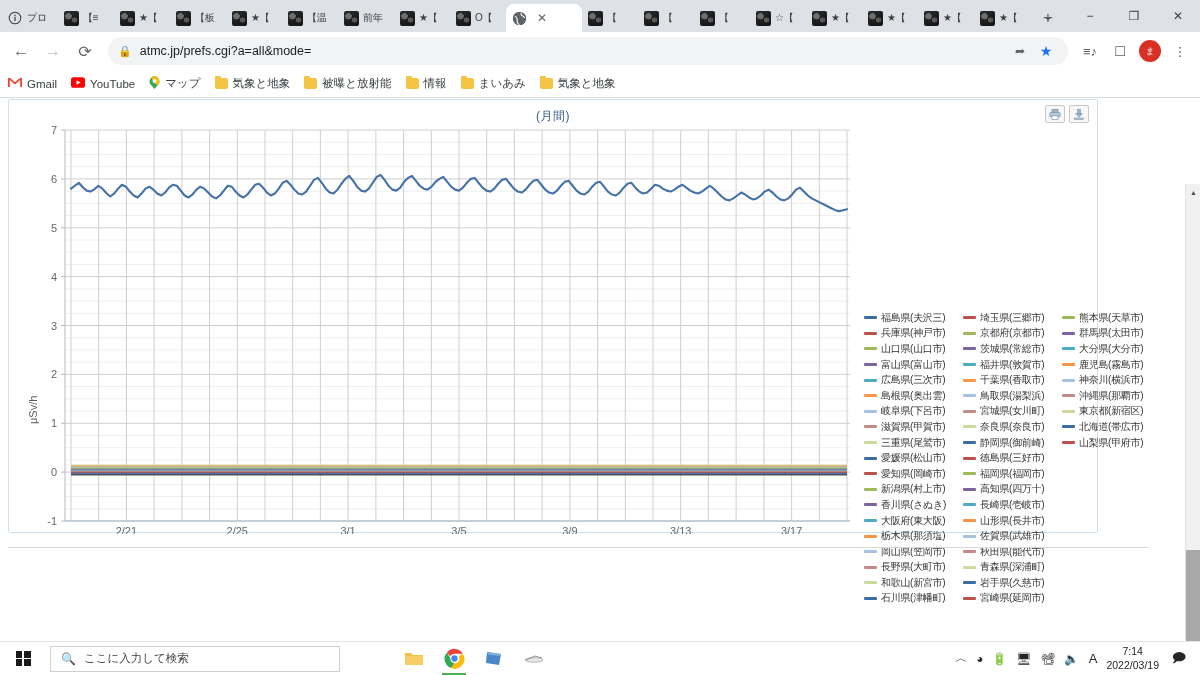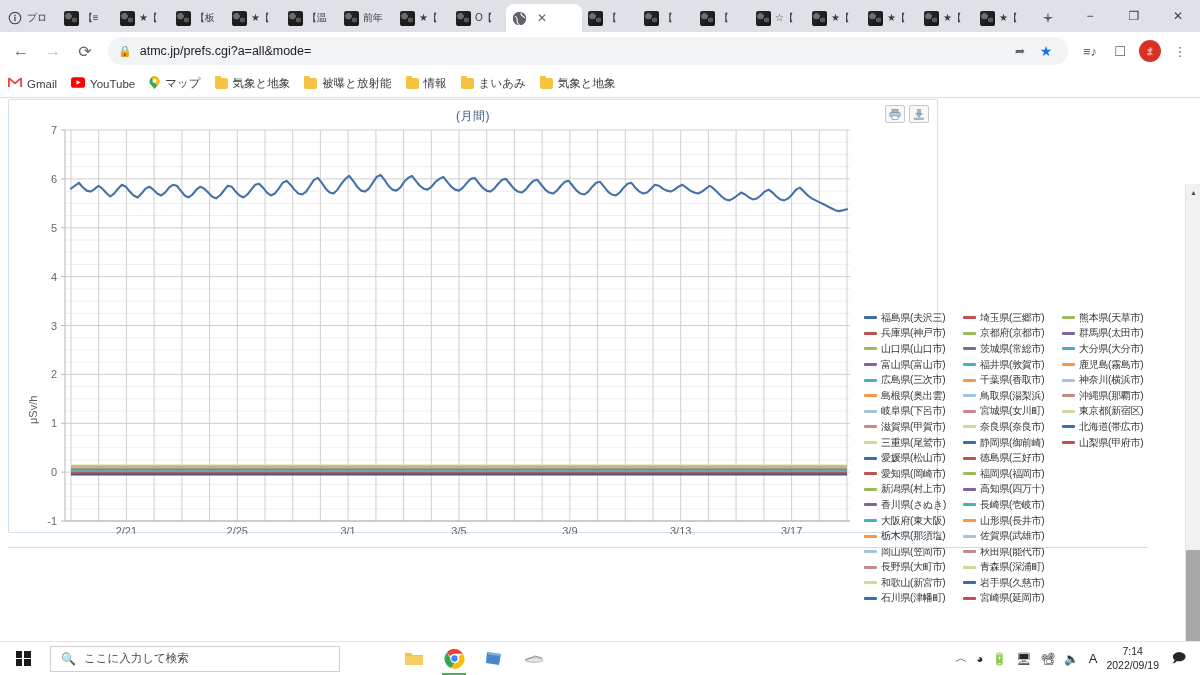--- a/index.html
+++ b/index.html
@@ -81,21 +81,21 @@
   .bm-folder {
     width:13px; height:11px; background:#f6c445; border-radius:1px 2px 2px 2px; position:relative; flex:0 0 13px;
   }
   .bm-folder::before{content:"";position:absolute;top:-2px;left:0;width:6px;height:3px;background:#f6c445;border-radius:1px 1px 0 0;}
 
   
   #page {
     position:relative; width:1200px; height:543px; background:#ffffff; overflow:hidden;
   }
   #chart-card {
-    position:absolute; left:8px; top:1px; width:930px; height:434px;
+    position:absolute; left:8px; top:1px; width:1090px; height:434px;
     background:#fff; border:1px solid #cfe0ee; border-radius:2px;
   }
   #chart-title {
     text-align:center; font-size:12px; color:#3b5f87; padding-top:8px; letter-spacing:0.5px;
   }
   #chart-tools { position:absolute; right:8px; top:5px; display:flex; gap:4px; }
   .tool-btn {
     width:20px; height:18px; border:1px solid #c8c8c8; border-radius:2px; background:#f7f7f7;
     display:flex; align-items:center; justify-content:center;
   }
@@ -725,17 +725,17 @@
   <div id="tray">
     <span class="tray-ic">︿</span>
     <span class="tray-ic">◕</span>
     <span class="tray-ic">🔋</span>
     <span class="tray-ic">🖥</span>
     <span class="tray-ic">📽</span>
     <span class="tray-ic">🔈</span>
     <span class="tray-ic" style="font-size:13px;">A</span>
     <span id="clock">
       <div>7:14</div>
-      <div>2022/09/19</div>
+      <div>2022/03/19</div>
     </span>
     <span id="action-center">🗩</span>
   </div>
 </div>
 
 </body></html>

